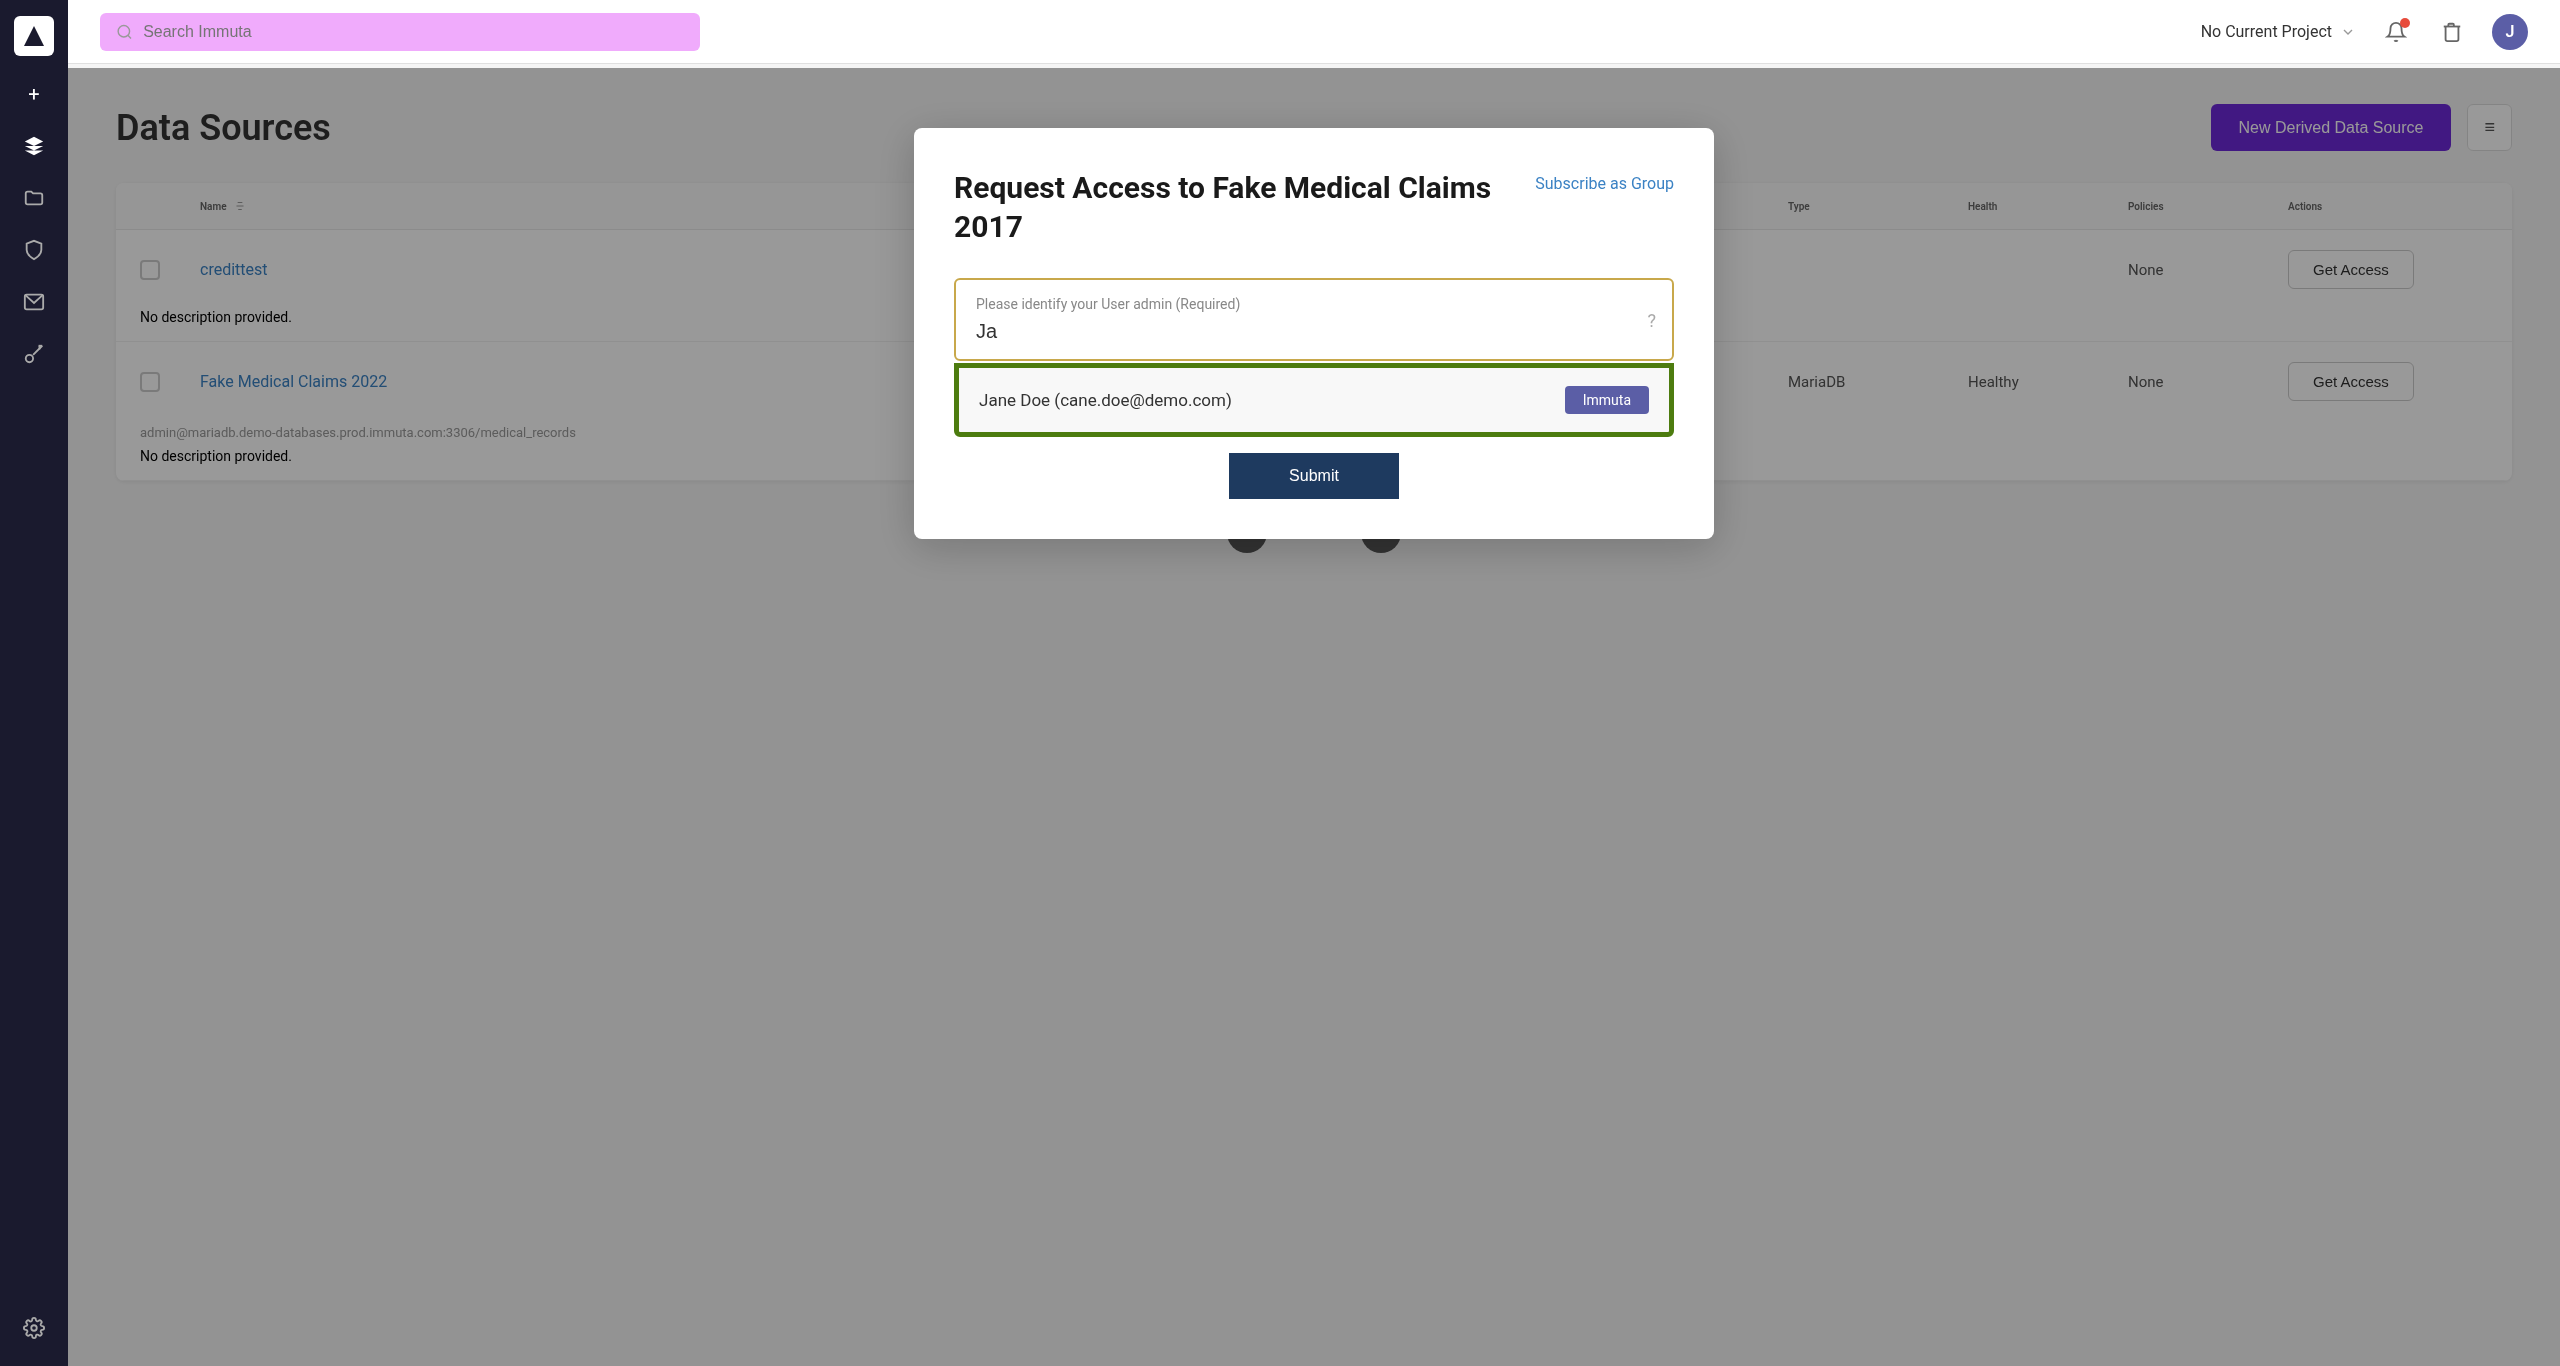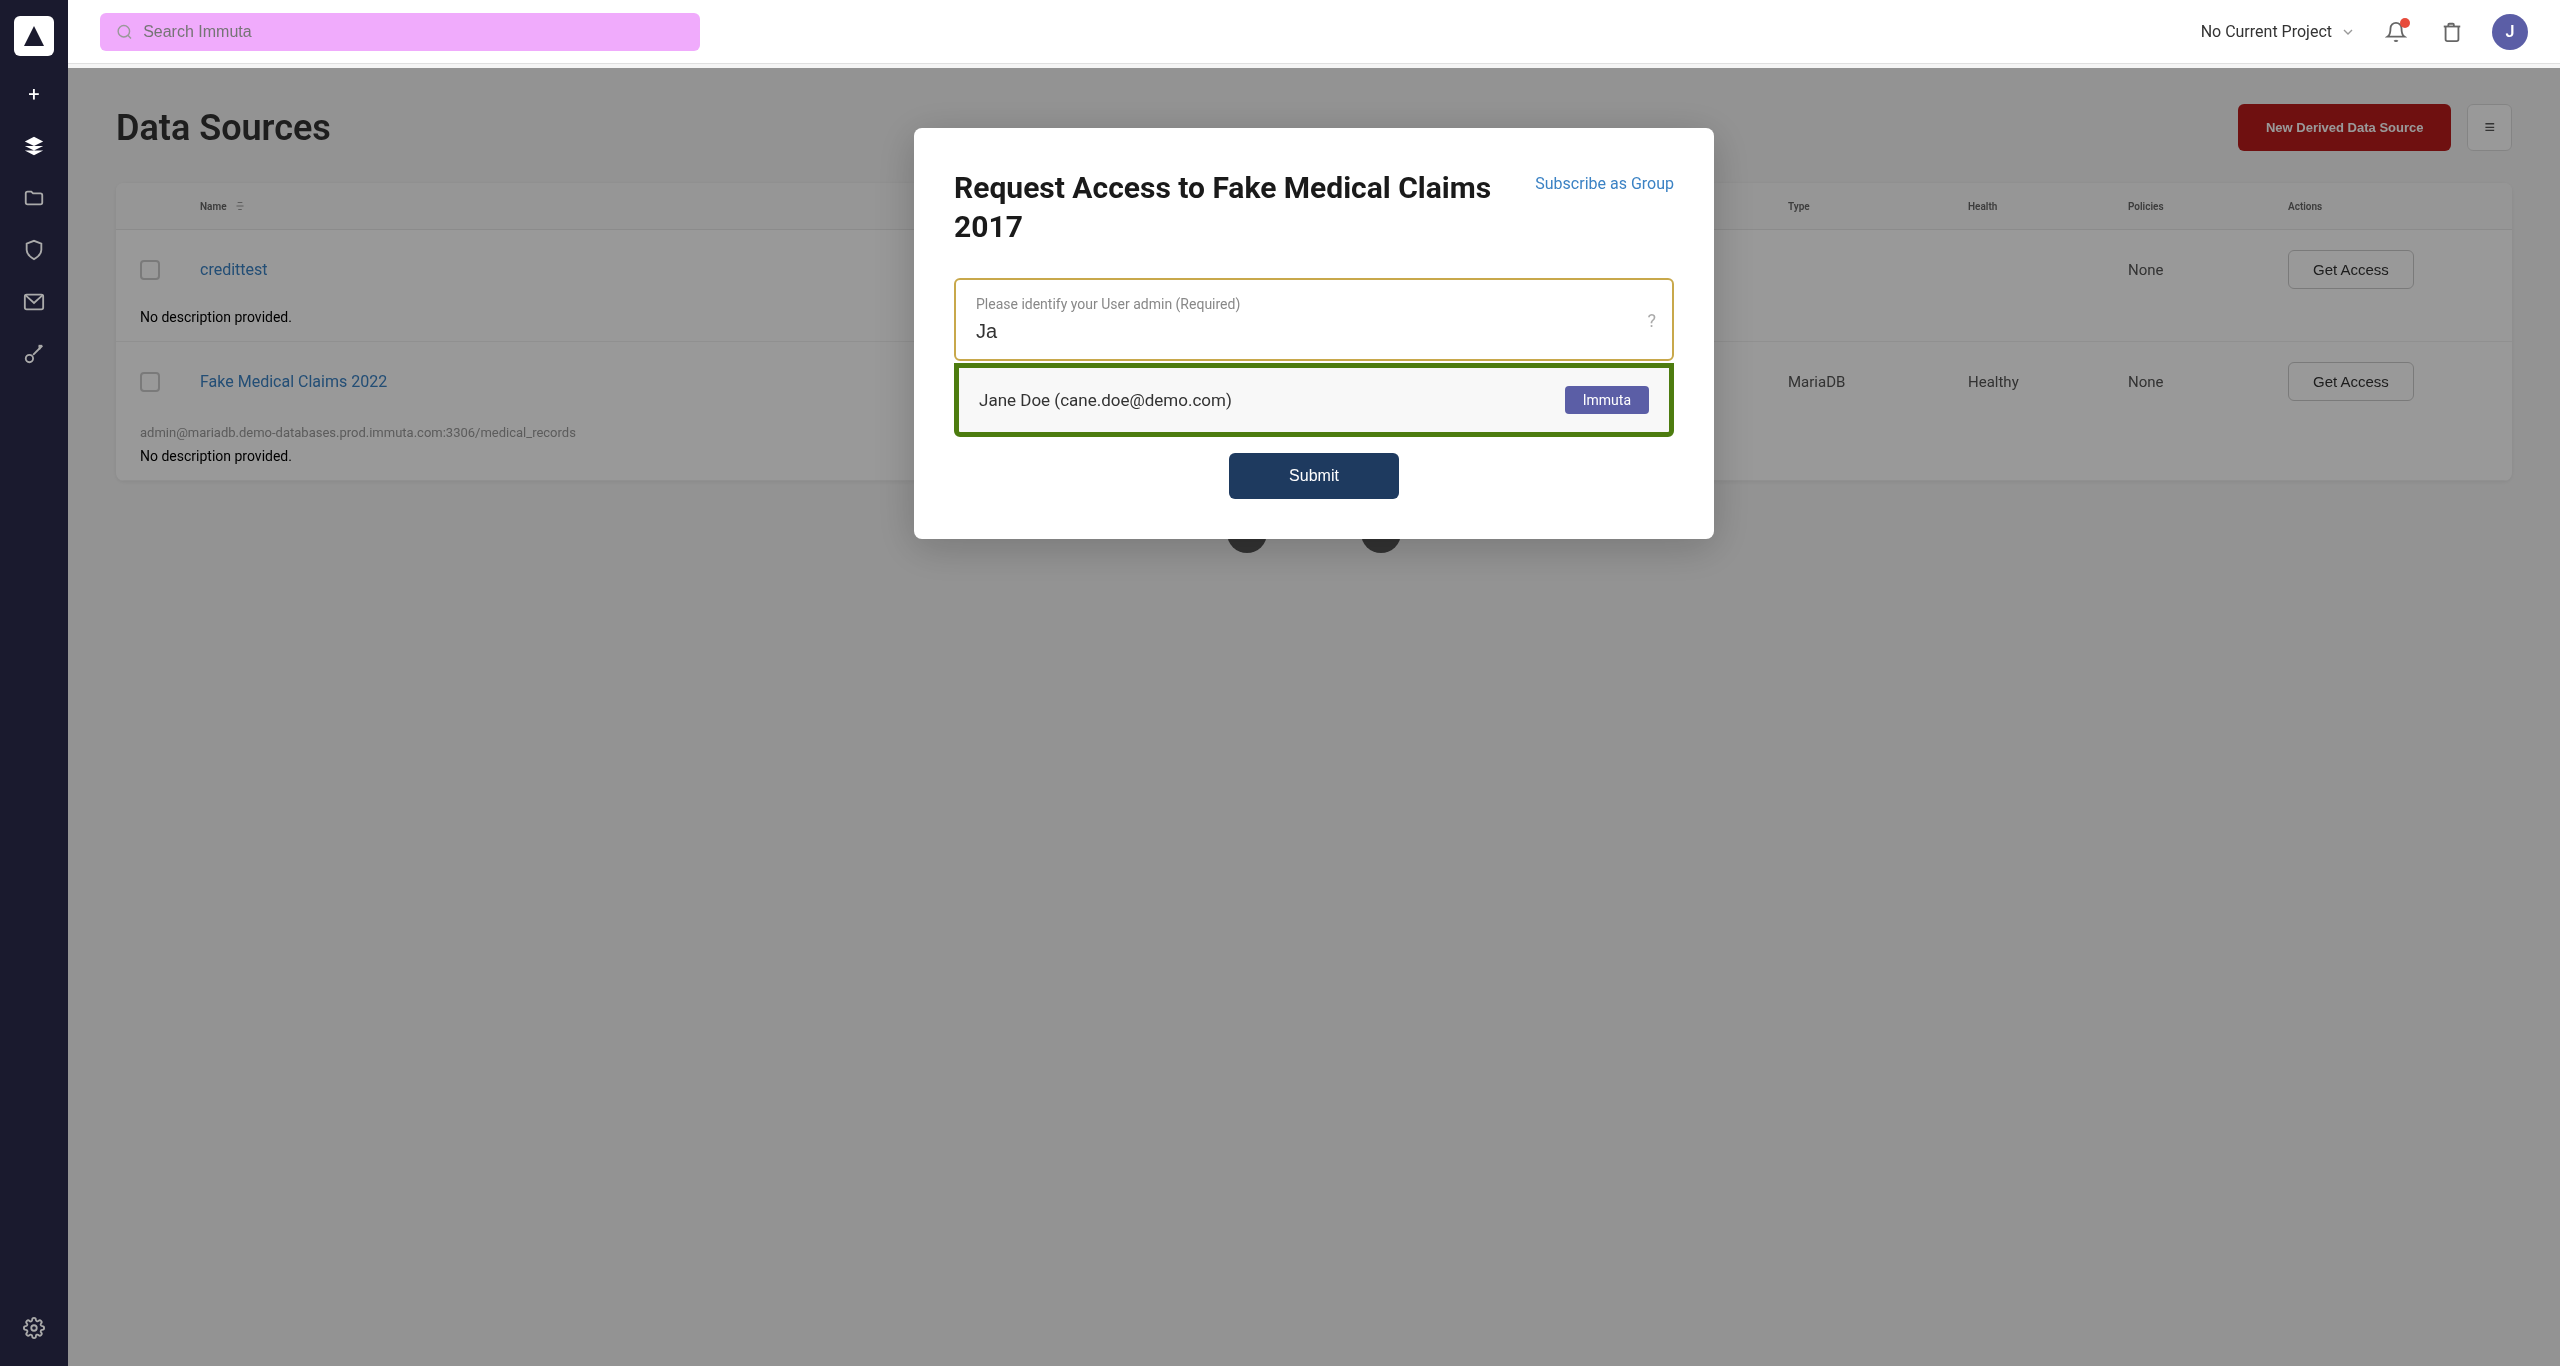--- a/index.html
+++ b/index.html
@@ -27,21 +27,21 @@
     .project-selector { display: flex; align-items: center; gap: 8px; font-size: 16px; color: #333; cursor: pointer; }
     .topbar-icon { width: 32px; height: 32px; display: flex; align-items: center; justify-content: center; color: #666; cursor: pointer; position: relative; font-size: 20px; }
     .notification-dot { width: 10px; height: 10px; background: #e74c3c; border-radius: 50%; position: absolute; top: 2px; right: 2px; }
     .avatar { width: 36px; height: 36px; background: #5b5ea6; border-radius: 50%; display: flex; align-items: center; justify-content: center; color: white; font-size: 16px; font-weight: 600; cursor: pointer; }
 
     
     .page-content { flex: 1; padding: 40px 48px; overflow-y: auto; position: relative; }
     .page-header { display: flex; align-items: center; justify-content: space-between; margin-bottom: 32px; }
     .page-title { font-size: 36px; font-weight: 600; color: #333; }
     .header-actions { display: flex; gap: 16px; }
-    .btn-primary { background: #b91c1c; color: white; border: none; padding: 14px 28px; border-radius: 6px; font-size: 13px; cursor: pointer; white-space: nowrap; font-weight: bold; }
+    .btn-primary { background: #6d28d9; color: white; border: none; padding: 14px 28px; border-radius: 6px; font-size: 16px; cursor: pointer; white-space: nowrap; }
     .btn-icon { background: white; border: 1px solid #ddd; padding: 12px 16px; border-radius: 6px; cursor: pointer; font-size: 18px; color: #555; }
 
     
     .table-container { background: white; border-radius: 8px; overflow: hidden; box-shadow: 0 1px 4px rgba(0,0,0,0.08); }
     .table-header { display: grid; grid-template-columns: 60px 1fr 180px 180px 160px 160px 200px; align-items: center; padding: 16px 24px; border-bottom: 1px solid #e8e8e8; background: #fafafa; }
     .table-header-cell { font-size: 10px; font-weight: 600; color: #666; display: flex; align-items: center; gap: 6px; }
     .table-row-group { border-bottom: 1px solid #f0f0f0; }
     .table-row { display: grid; grid-template-columns: 60px 1fr 180px 180px 160px 160px 200px; align-items: center; padding: 20px 24px; }
     .table-row-sub { padding: 4px 24px 8px; font-size: 13px; color: #999; }
     .table-row-desc { padding: 0 24px 16px; font-size: 14px; color: #000000; }
@@ -70,21 +70,21 @@
     .modal-input-help { position: absolute; right: 16px; top: 50%; transform: translateY(-50%); color: #aaa; font-size: 18px; cursor: pointer; }
 
     
     .suggestion-dropdown { background: #f8f8f8; border: 5px solid #4d7c0f; border-radius: 0 0 6px 6px; }
     .suggestion-item { display: flex; align-items: center; justify-content: space-between; padding: 18px 20px; cursor: pointer; }
     .suggestion-name { font-size: 17px; color: #333; }
     .suggestion-badge { background: #5b5ea6; color: white; padding: 6px 18px; border-radius: 4px; font-size: 14px; }
 
     
     .modal-bottom { display: flex; justify-content: center; padding-top: 16px; }
-    .btn-submit { background: #1e3a5f; color: white; border: none; padding: 14px 60px; border-radius: 6px; font-size: 16px; cursor: pointer; }
+    .btn-submit { background: #1e3a5f; color: white; border: none; padding: 14px 60px; border-radius: 0; font-size: 16px; cursor: pointer; }
   </style>
 </head>
 <body>
 
 <div class="app-container">
 
   <div class="sidebar">
     <div class="sidebar-logo">
       <div class="sidebar-logo-inner"></div>
     </div>

